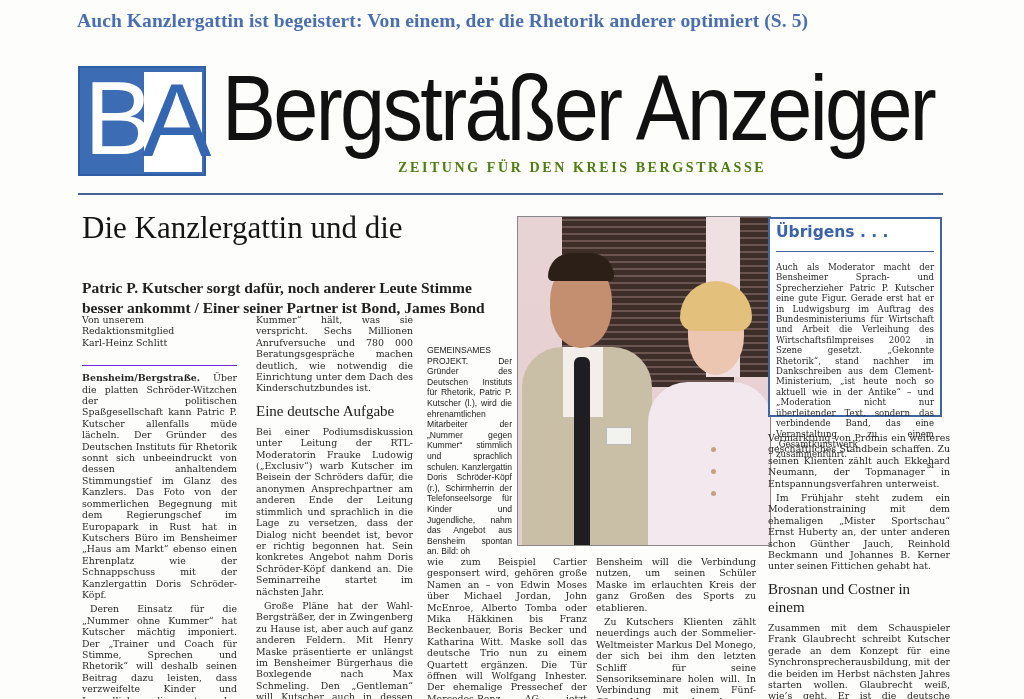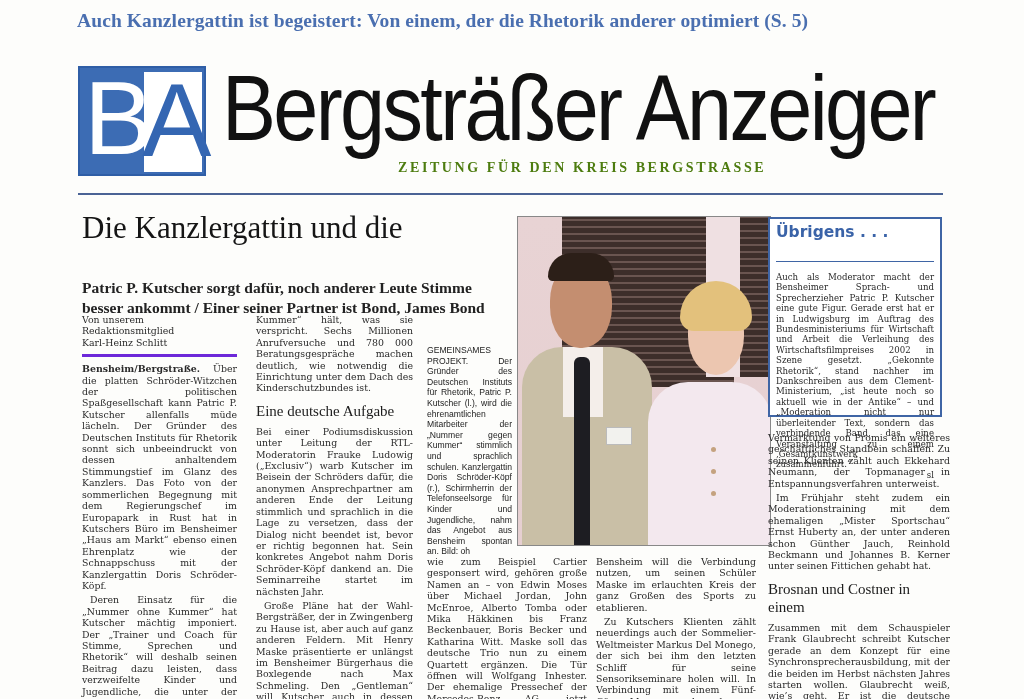--- a/index.html
+++ b/index.html
@@ -20,21 +20,21 @@
   .rule { position: absolute; left: 78px; top: 193px; width: 865px; height: 2px; background: #4a6395; }
 
   .headline { position: absolute; left: 82px; top: 210px; font-family: "Liberation Serif", serif; font-weight: normal; font-size: 31px; line-height: 35px; color: #151515; }
   .subhead { position: absolute; left: 82px; top: 278px; font-family: "Liberation Serif", serif; font-weight: bold; font-size: 15.5px; line-height: 20px; color: #222; }
 
   .col { position: absolute; font-size: 9.4px; line-height: 11.4px; text-align: justify; hyphens: auto; color: #2a2a2a; }
   .col p { text-indent: 0; margin-bottom: 3px; }
   .col p.ind { text-indent: 8px; }
   .col .lead { font-weight: bold; }
   .col h3 { font-family: "Liberation Serif", serif; font-weight: normal; font-size: 15px; line-height: 18px; margin: 8px 0 6px 0; color: #1c1c1c; text-align: left; }
-  .byline { border-bottom: 3px solid #6d28d9; padding-bottom: 6px; margin-bottom: 6px; text-align: left; }
+  .byline { border-bottom: 1px solid #6d28d9; padding-bottom: 17px; margin-bottom: 6px; text-align: left; }
 
   .c1 { left: 82px; top: 314px; width: 155px; }
   .c2 { left: 256px; top: 314px; width: 157px; }
   .c3 { left: 427px; top: 556px; width: 160px; }
   .c4 { left: 596px; top: 556px; width: 160px; }
   .c5 { left: 768px; top: 432px; width: 182px; }
 
   .caption { position: absolute; left: 427px; top: 345px; width: 85px; font-family: "Liberation Sans", sans-serif; font-size: 8.6px; line-height: 10.6px; text-align: justify; color: #222; }
 
   .photo { position: absolute; left: 517px; top: 216px; width: 254px; height: 330px; border: 1px solid #888; overflow: hidden; background: linear-gradient(180deg, #e8d3d4 0%, #e6cfd1 100%); }
@@ -46,21 +46,21 @@
   .photo .man-tie { position: absolute; left: 56px; top: 140px; width: 16px; height: 190px; background: #1d1d22; border-radius: 6px 6px 0 0; }
   .photo .man-head { position: absolute; left: 32px; top: 45px; width: 62px; height: 86px; background: #c48e70; border-radius: 45% 45% 48% 48%; }
   .photo .man-hair { position: absolute; left: 30px; top: 36px; width: 66px; height: 28px; background: #2c1f18; border-radius: 30px 30px 6px 6px; }
   .photo .badge { position: absolute; left: 88px; top: 210px; width: 26px; height: 18px; background: #f2f2ee; border: 1px solid #bbb; }
   .photo .woman-suit { position: absolute; left: 130px; top: 165px; width: 124px; height: 170px; background: #f3e8ee; border-radius: 40px 40px 0 0; }
   .photo .woman-head { position: absolute; left: 170px; top: 80px; width: 56px; height: 78px; background: #ecc6b0; border-radius: 45% 45% 50% 50%; }
   .photo .woman-hair { position: absolute; left: 162px; top: 64px; width: 72px; height: 50px; background: #e3c17c; border-radius: 36px 36px 14px 14px; }
   .photo .btn { position: absolute; width: 5px; height: 5px; border-radius: 50%; background: #c4a27f; left: 193px; }
 
   .box { position: absolute; left: 768px; top: 217px; width: 174px; height: 200px; border: 2px solid #3f65a5; padding: 4px 6px; background: #fff; }
-  .box h2 { font-family: "DejaVu Sans", sans-serif; font-weight: bold; font-size: 15.5px; color: #3a63a8; padding-bottom: 20px; border-bottom: 1.5px solid #3f65a5; margin-bottom: 10px; }
+  .box h2 { font-family: "DejaVu Sans", sans-serif; font-weight: bold; font-size: 15.5px; color: #3a63a8; padding-bottom: 10px; border-bottom: 1.5px solid #3f65a5; margin-bottom: 10px; }
   .box p { font-size: 8.6px; line-height: 10.4px; text-align: justify; color: #2a2a2a; }
   .box .sig { text-align: right; }
 </style>
 </head>
 <body>
 
 <div class="teaser">Auch Kanzlergattin ist begeistert: Von einem, der die Rhetorik anderer optimiert (S. 5)</div>
 
 <div class="logo">
   <div class="b">

